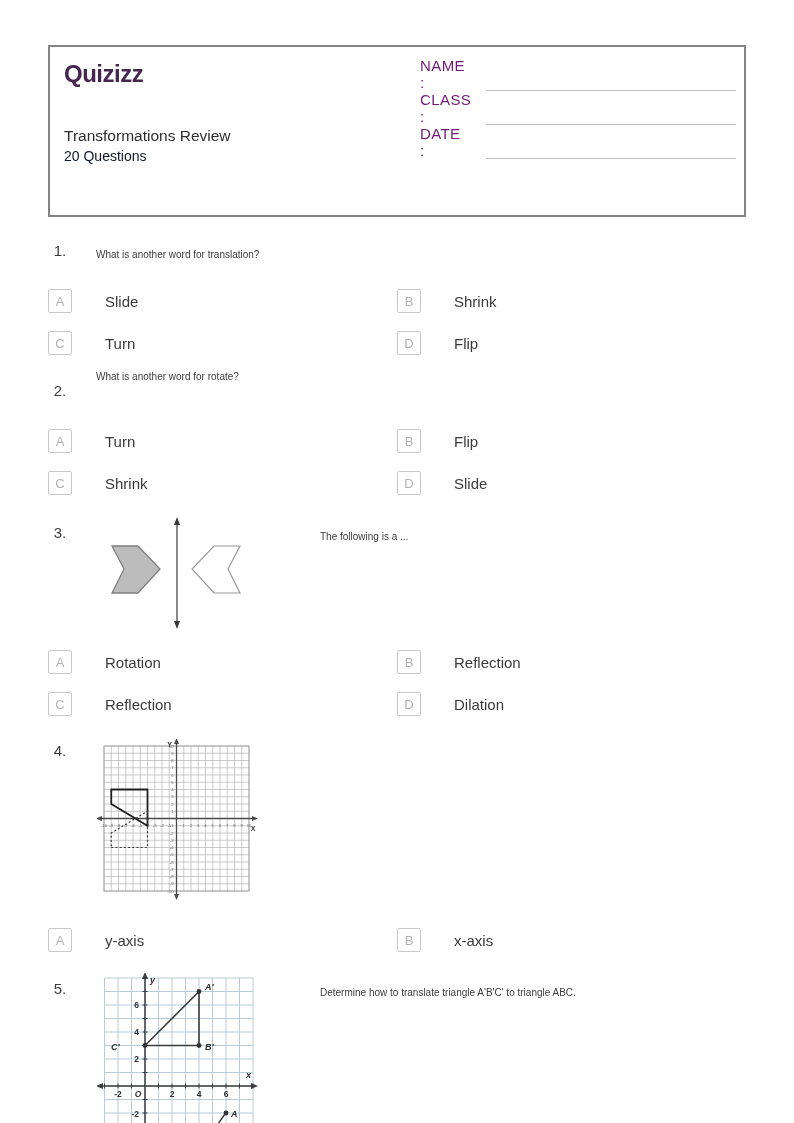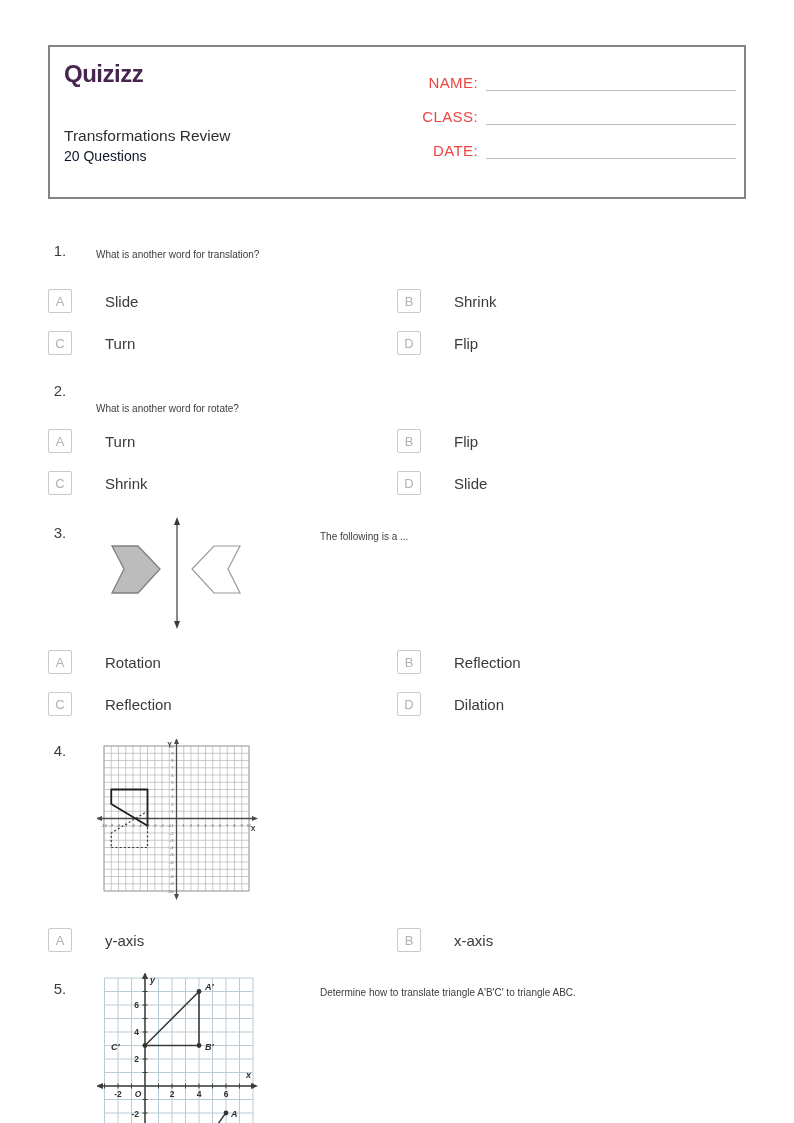--- a/index.html
+++ b/index.html
@@ -1,29 +1,29 @@
 <!DOCTYPE html>
 <html><head>
 <meta charset="utf-8">
 <style>
   html,body{margin:0;padding:0;background:#ffffff;}
   .page{position:relative;width:794px;height:1123px;background:#fff;overflow:hidden;
         font-family:"Liberation Sans","DejaVu Sans",sans-serif;color:#3c3c3c;}
 
   
-  .hdr{position:absolute;left:48px;top:45px;width:698px;height:154px;
+  .hdr{position:absolute;left:48px;top:45px;width:698px;height:172px;
        border:2px solid #848484;box-sizing:border-box;background:#fff;}
   .logo{position:absolute;left:14px;top:13px;font-size:24px;font-weight:800;
         color:#46254e;letter-spacing:-0.5px;}
   .hdr-title{position:absolute;left:14px;top:80px;font-size:15.5px;color:#2e2e2e;}
   .hdr-sub{position:absolute;left:14px;top:101px;font-size:14px;color:#0f172a;}
   .fields{position:absolute;left:370px;top:18px;width:316px;}
   .frow{display:flex;align-items:flex-end;height:26px;margin-bottom:8px;}
   .flabel{width:58px;display:flex;justify-content:flex-end;
-          font-size:15px;color:#ef4444;letter-spacing:0.4px;}
+          font-size:15px;color:#701a75;letter-spacing:0.4px;flex-direction:column;}
   .fline{flex:1;border-bottom:1px solid #bdbdbd;margin-left:8px;height:22px;}
 
   
   .q-num{position:absolute;left:48px;width:24px;text-align:center;font-size:15px;color:#3c3c3c;}
   .q-text{position:absolute;left:96px;right:52px;font-size:10px;color:#3c3c3c;line-height:25px;}
   .q-text.indent{left:272px;margin-left:48px;}
   .opt-row{position:absolute;left:48px;width:698px;height:24px;}
   .opt{position:absolute;top:0;display:flex;align-items:center;}
   .opt.l{left:0;}
   .opt.r{left:349px;}
@@ -97,21 +97,21 @@
       <span class="opt-box">C</span>
       <span class="opt-label">Turn</span>
     </div>
     <div class="opt r">
       <span class="opt-box">D</span>
       <span class="opt-label">Flip</span>
     </div>
   </div>
 
   <span class="q-num" style="top:382px">2.</span>
-  <span class="q-text" style="top:396px">What is another word for rotate?</span>
+  <span class="q-text" style="top:364px">What is another word for rotate?</span>
   <div class="opt-row" style="top:429px">
     <div class="opt l">
       <span class="opt-box">A</span>
       <span class="opt-label">Turn</span>
     </div>
     <div class="opt r">
       <span class="opt-box">B</span>
       <span class="opt-label">Flip</span>
     </div>
   </div>

